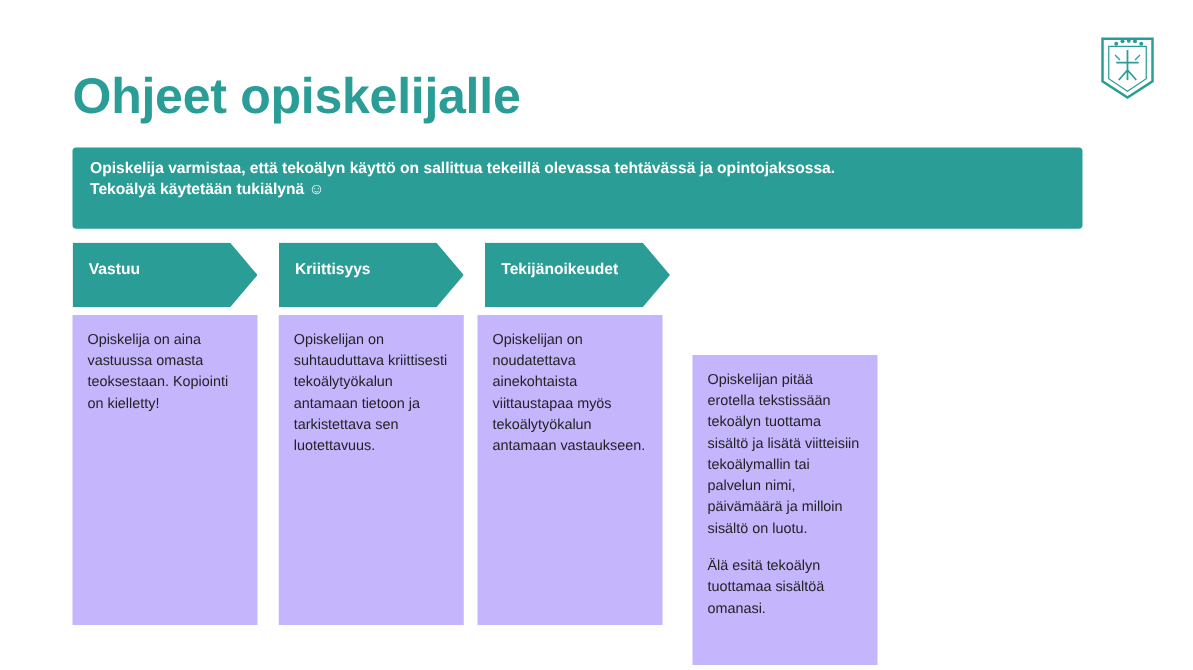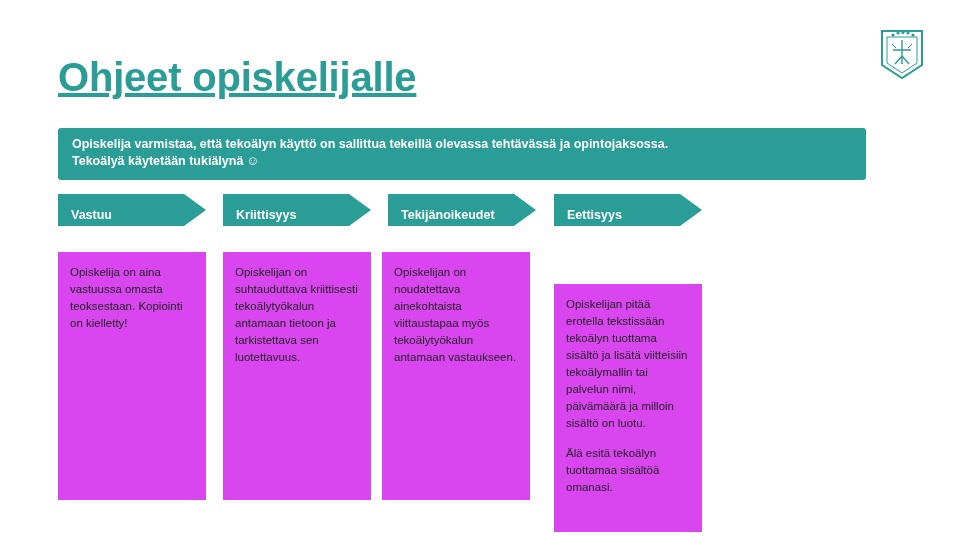--- a/index.html
+++ b/index.html
@@ -32,30 +32,29 @@
   
   .title {
     position: absolute;
     left: 58px;
     top: 55px;
     font-size: 40px;
     font-weight: bold;
     color: #2a9d96;
     letter-spacing: -0.2px;
     white-space: nowrap;
-    text-decoration: underline;
   }
 
   
   .banner {
     position: absolute;
     left: 58px;
-    top: 128px;
+    top: 118px;
     width: 808px;
-    height: 52px;
+    height: 65px;
     background: #2a9d96;
     border-radius: 3px;
     box-sizing: border-box;
     padding: 8px 22px 0 14px;
   }
   .banner-text {
     color: #ffffff;
     font-size: 12.5px;
     font-weight: bold;
     line-height: 17px;
@@ -65,21 +64,21 @@
   .chevrons {
     position: absolute;
     left: 58px;
     top: 194px;
     width: 810px;
     height: 46px;
   }
   .chev {
     position: absolute;
     top: 0;
-    height: 32px;
+    height: 52px;
     width: 148px;
     background: #2a9d96;
     color: #ffffff;
     font-size: 12.5px;
     font-weight: bold;
     box-sizing: border-box;
     padding: 14px 0 0 13px;
     clip-path: polygon(0 0, calc(100% - 22px) 0, 100% 50%, calc(100% - 22px) 100%, 0 100%);
     white-space: nowrap;
   }
@@ -90,21 +89,21 @@
     left: 58px;
     top: 252px;
     width: 810px;
     height: 248px;
   }
   .box {
     position: absolute;
     top: 0;
     width: 148px;
     height: 248px;
-    background: #d946ef;
+    background: #c4b5fd;
     box-sizing: border-box;
     padding: 12px 12px 10px 12px;
   }
   .box p {
     margin: 0 0 13px 0;
     font-size: 11.5px;
     line-height: 17px;
     color: #222222;
   }
   .box p:last-child {
@@ -134,21 +133,20 @@
 
   <div class="banner">
     <div class="banner-text">Opiskelija varmistaa, että tekoälyn käyttö on sallittua tekeillä olevassa tehtävässä ja opintojaksossa.</div>
     <div class="banner-text">Tekoälyä käytetään tukiälynä ☺</div>
   </div>
 
   <div class="chevrons">
     <div class="chev" style="left:0px;">Vastuu</div>
     <div class="chev" style="left:330px;">Tekijänoikeudet</div>
     <div class="chev" style="left:165px;">Kriittisyys</div>
-    <div class="chev" style="left:496px;">Eettisyys</div>
   </div>
 
   <div class="boxes">
     <div class="box" style="left:0px;">
       <p>Opiskelija on aina vastuussa omasta teoksestaan. Kopiointi on kielletty!</p>
     </div>
     <div class="box" style="left:165px;">
       <p>Opiskelijan on suhtauduttava kriittisesti tekoälytyökalun antamaan tietoon ja tarkistettava sen luotettavuus.</p>
     </div>
     <div class="box" style="left:324px;">

